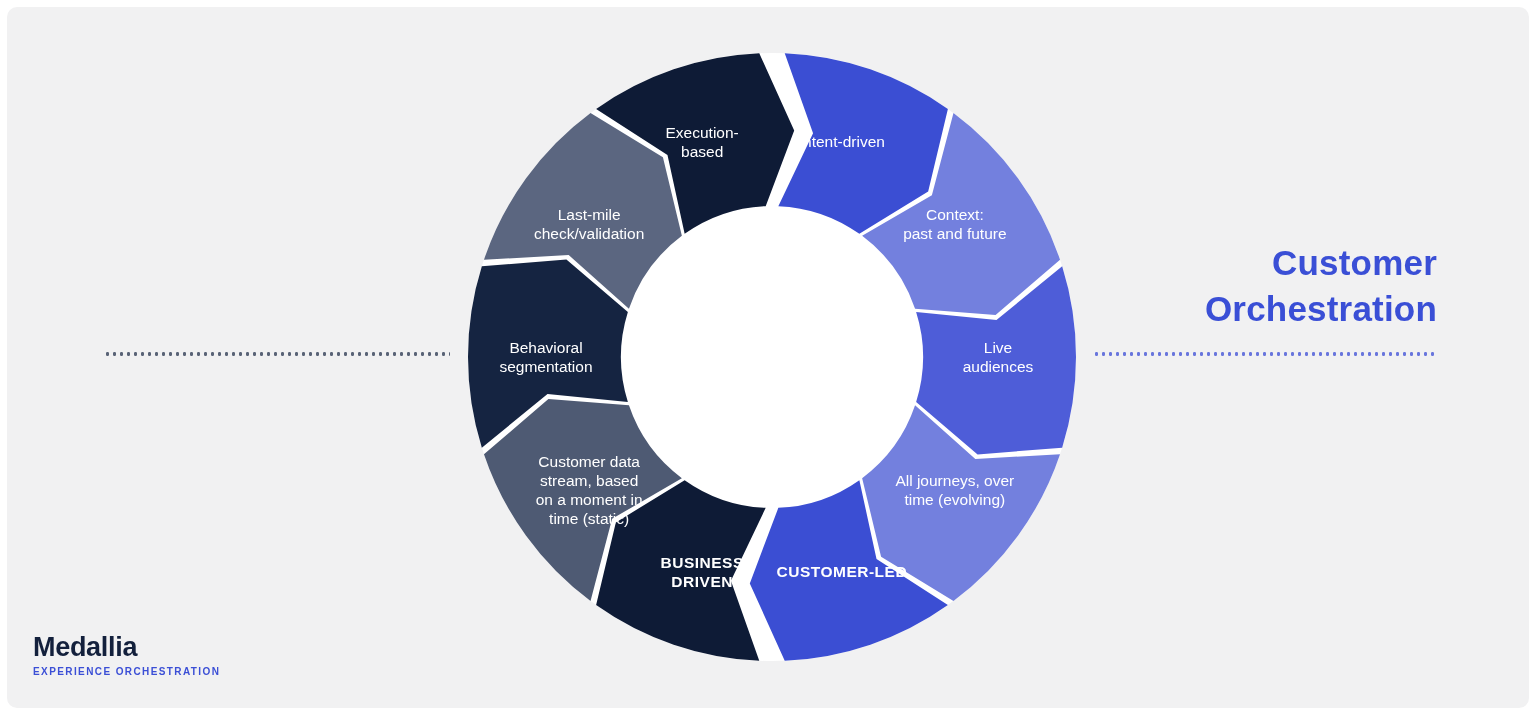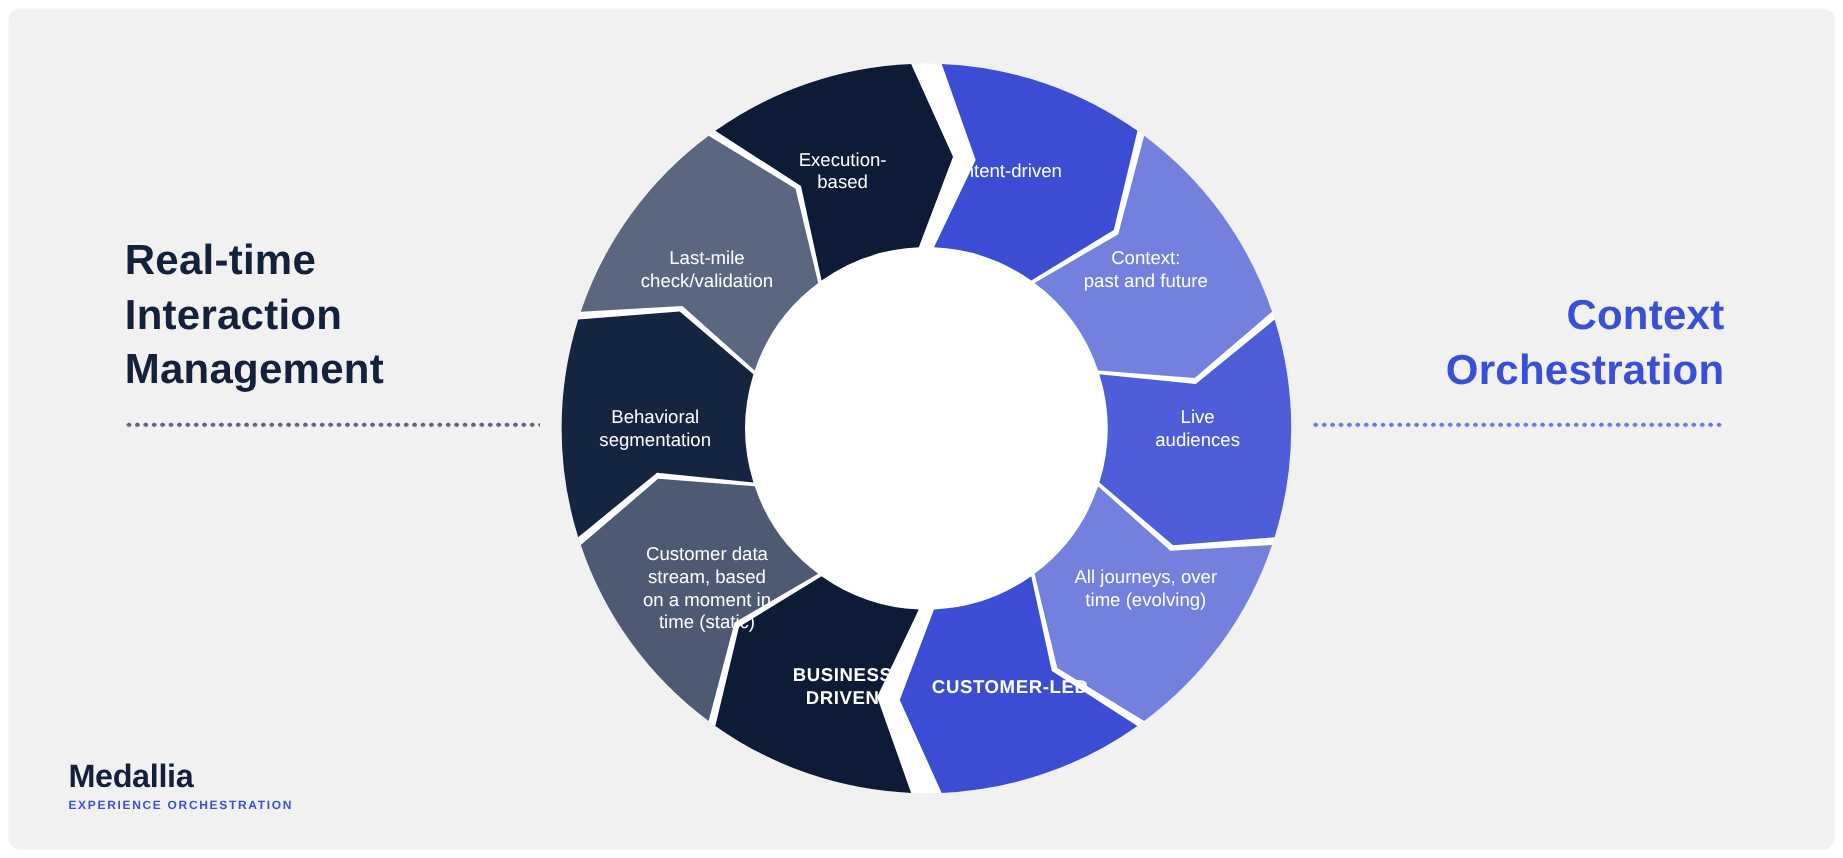--- a/index.html
+++ b/index.html
@@ -52,47 +52,43 @@
     height: 6px;
     background-repeat: repeat-x;
     background-position: 0 50%;
   }
   .dotted-line.left  { left: 104px;  width: 346px; }
   .dotted-line.right { right: 99px;  width: 344px; }
   .logo-block {
     position: absolute;
     left: 33px;
     top: 633px;
-    margin-left: 24px;
   }
   .logo-wordmark {
     font-size: 27px;
     font-weight: 700;
     letter-spacing: -0.3px;
     line-height: 1.1;
   }
   .logo-tagline {
     margin-top: 3px;
     font-size: 10px;
     font-weight: 700;
     letter-spacing: 1.4px;
   }
 </style>
 </head>
 <body>
 
 <div class="frame">
   <div class="bg-panel" style="background: rgb(241, 241, 242);"></div>
 
-  <div class="side-title left" style="color: rgb(20, 33, 59);">Real-time
-Interaction
-Management</div>
   <div class="dotted-line left" style="background-image: radial-gradient(circle, rgb(90, 100, 119) 1.7px, transparent 2px); background-size: 7px 6px;"></div>
 
-  <div class="side-title right" style="color: rgb(58, 79, 214);">Context
+  <div class="side-title right" style="color: rgb(58, 79, 214);">Customer
 Orchestration</div>
   <div class="dotted-line right" style="background-image: radial-gradient(circle, rgb(105, 118, 221) 1.7px, transparent 2px); background-size: 7px 6px;"></div>
 
   <svg id="wheel-svg" class="wheel-svg" viewBox="0 0 1536 715">
       <circle cx="772" cy="357" r="304" fill="#ffffff"></circle>
       <path d="M 784.73 53.27 A 304 304 0 0 1 947.89 109.05 L 928.17 191.57 L 859.36 233.84 A 151 151 0 0 0 778.32 206.13 L 813.07 133.24 Z" fill="#3b4ed3"></path>
       <text text-anchor="middle" fill="#ffffff"><tspan x="841.84" y="147.46">Intent-driven</tspan></text>
       <path d="M 953.47 113.10 A 304 304 0 0 1 1060.04 259.78 L 995.58 314.96 L 915.07 308.71 A 151 151 0 0 0 862.14 235.85 L 931.88 195.15 Z" fill="#7380de"></path>
       <text text-anchor="middle" fill="#ffffff"><tspan x="954.84" y="220.06">Context:</tspan><tspan x="954.84" y="239.06">past and future</tspan></text>
       <path d="M 1062.17 266.34 A 304 304 0 0 1 1062.17 447.66 L 977.59 454.40 L 916.13 402.03 A 151 151 0 0 0 916.13 311.97 L 996.48 320.04 Z" fill="#4e5dd8"></path>

